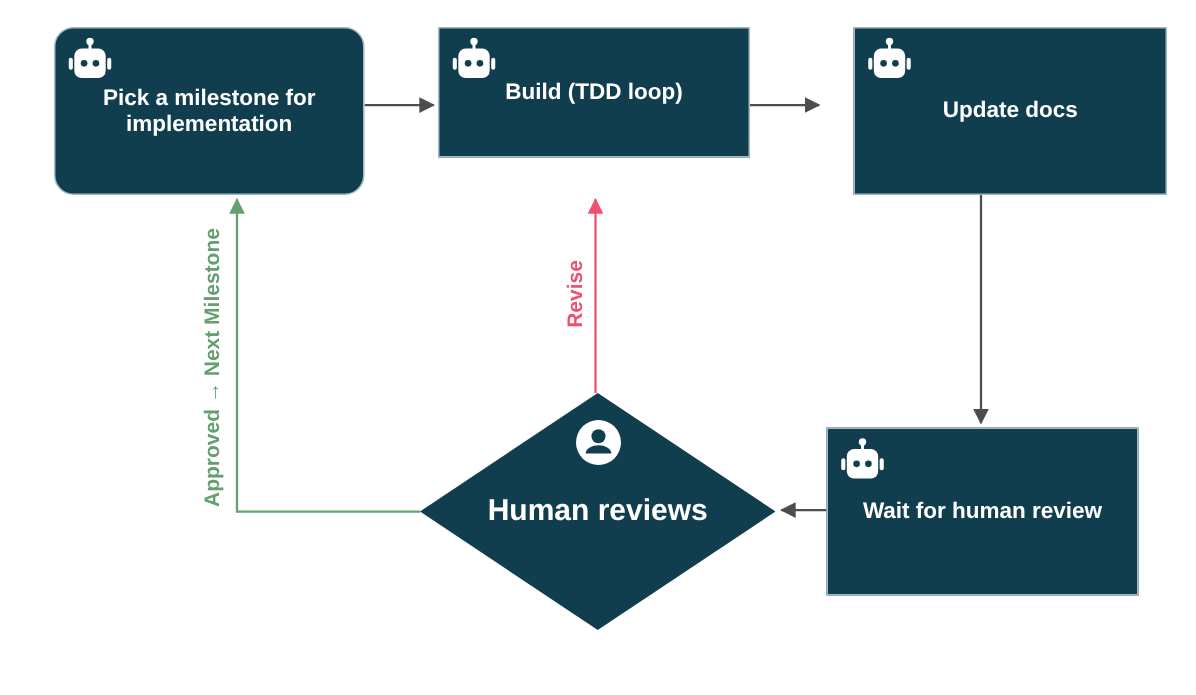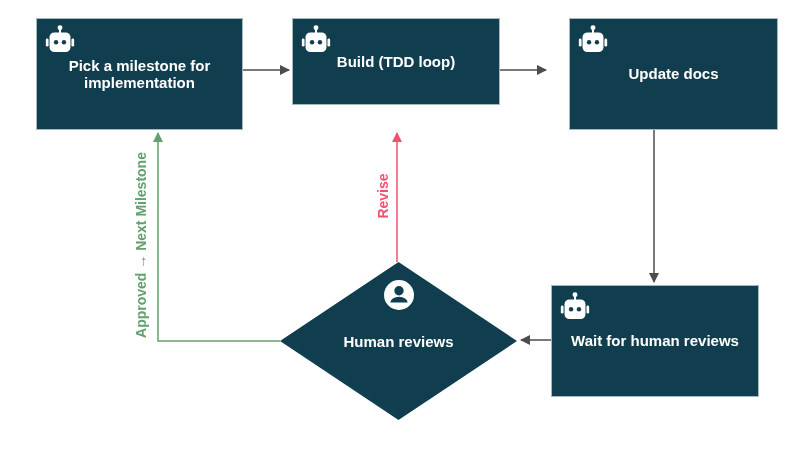--- a/index.html
+++ b/index.html
@@ -45,21 +45,21 @@
     clip-path: polygon(50% 0, 100% 50%, 50% 100%, 0 50%);
     color: var(--node-text);
   }
   .diamond .label {
     position: absolute;
     left: 0;
     right: 0;
     top: 50%;
     transform: translateY(-50%);
     text-align: center;
-    font-size: 15px;
+    font-size: 20px;
     font-weight: bold;
   }
   .person {
     position: absolute;
     left: 50%;
     top: 17px;
     transform: translateX(-50%);
     width: 32px;
     height: 32px;
   }
@@ -116,21 +116,21 @@
     <path d="M500,70 L546,70" stroke="var(--edge)" stroke-width="1.5" fill="none" marker-end="url(#arrow-gray)"></path>
     <path d="M654,130 L654,282" stroke="var(--edge)" stroke-width="1.5" fill="none" marker-end="url(#arrow-gray)"></path>
     <path d="M551,340 L521,340" stroke="var(--edge)" stroke-width="1.5" fill="none" marker-end="url(#arrow-gray)"></path>
     <path d="M397,262 L397,133" stroke="var(--revise)" stroke-width="1.5" fill="none" marker-end="url(#arrow-red)"></path>
     <path d="M280,341 L158,341 L158,133" stroke="var(--approve)" stroke-width="1.5" fill="none" marker-end="url(#arrow-green)"></path>
   </svg>
 
   <div class="edge-label approve">Approved → Next Milestone</div>
   <div class="edge-label revise">Revise</div>
 
-  <div class="node" style="left:36px; top:18px; width:207px; height:112px;">
+  <div class="node" style="left:36px; top:18px; width:207px; height:112px;border-radius:13px;">
     <svg class="robot" viewBox="0 0 24 26">
       <circle cx="12" cy="2.2" r="2" fill="#fff"></circle>
       <rect x="11.2" y="3.2" width="1.6" height="3.4" fill="#fff"></rect>
       <rect x="3.5" y="6" width="17" height="16" rx="4" fill="#fff"></rect>
       <rect x="0.5" y="11" width="2.2" height="6.5" rx="1.1" fill="#fff"></rect>
       <rect x="21.3" y="11" width="2.2" height="6.5" rx="1.1" fill="#fff"></rect>
       <circle cx="8.8" cy="14" r="1.8" fill="var(--node-fill)"></circle>
       <circle cx="15.2" cy="14" r="1.8" fill="var(--node-fill)"></circle>
     </svg>
     <div class="label">Pick a milestone for implementation</div>
@@ -165,21 +165,21 @@
   <div class="node" style="left:551px; top:285px; width:208px; height:112px;">
     <svg class="robot" viewBox="0 0 24 26">
       <circle cx="12" cy="2.2" r="2" fill="#fff"></circle>
       <rect x="11.2" y="3.2" width="1.6" height="3.4" fill="#fff"></rect>
       <rect x="3.5" y="6" width="17" height="16" rx="4" fill="#fff"></rect>
       <rect x="0.5" y="11" width="2.2" height="6.5" rx="1.1" fill="#fff"></rect>
       <rect x="21.3" y="11" width="2.2" height="6.5" rx="1.1" fill="#fff"></rect>
       <circle cx="8.8" cy="14" r="1.8" fill="var(--node-fill)"></circle>
       <circle cx="15.2" cy="14" r="1.8" fill="var(--node-fill)"></circle>
     </svg>
-    <div class="label">Wait for human reviews</div>
+    <div class="label">Wait for human review</div>
   </div>
 
   <div class="diamond">
     <svg class="person" viewBox="0 0 32 32">
       <circle cx="16" cy="16" r="15" fill="#fff"></circle>
       <circle cx="16" cy="11.8" r="4.7" fill="var(--node-fill)"></circle>
       <path d="M7.4,23.4 a8.6,5.6 0 0 1 17.2,0 z" fill="var(--node-fill)"></path>
     </svg>
     <div class="label">Human reviews</div>
   </div>

